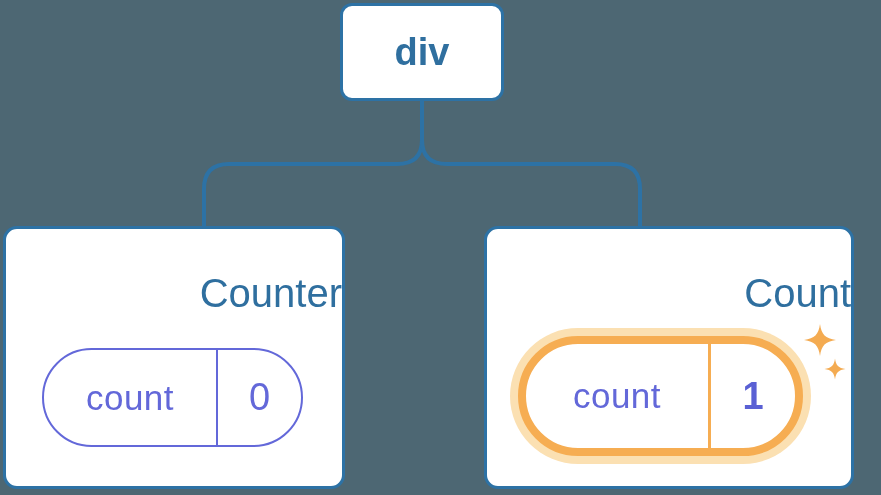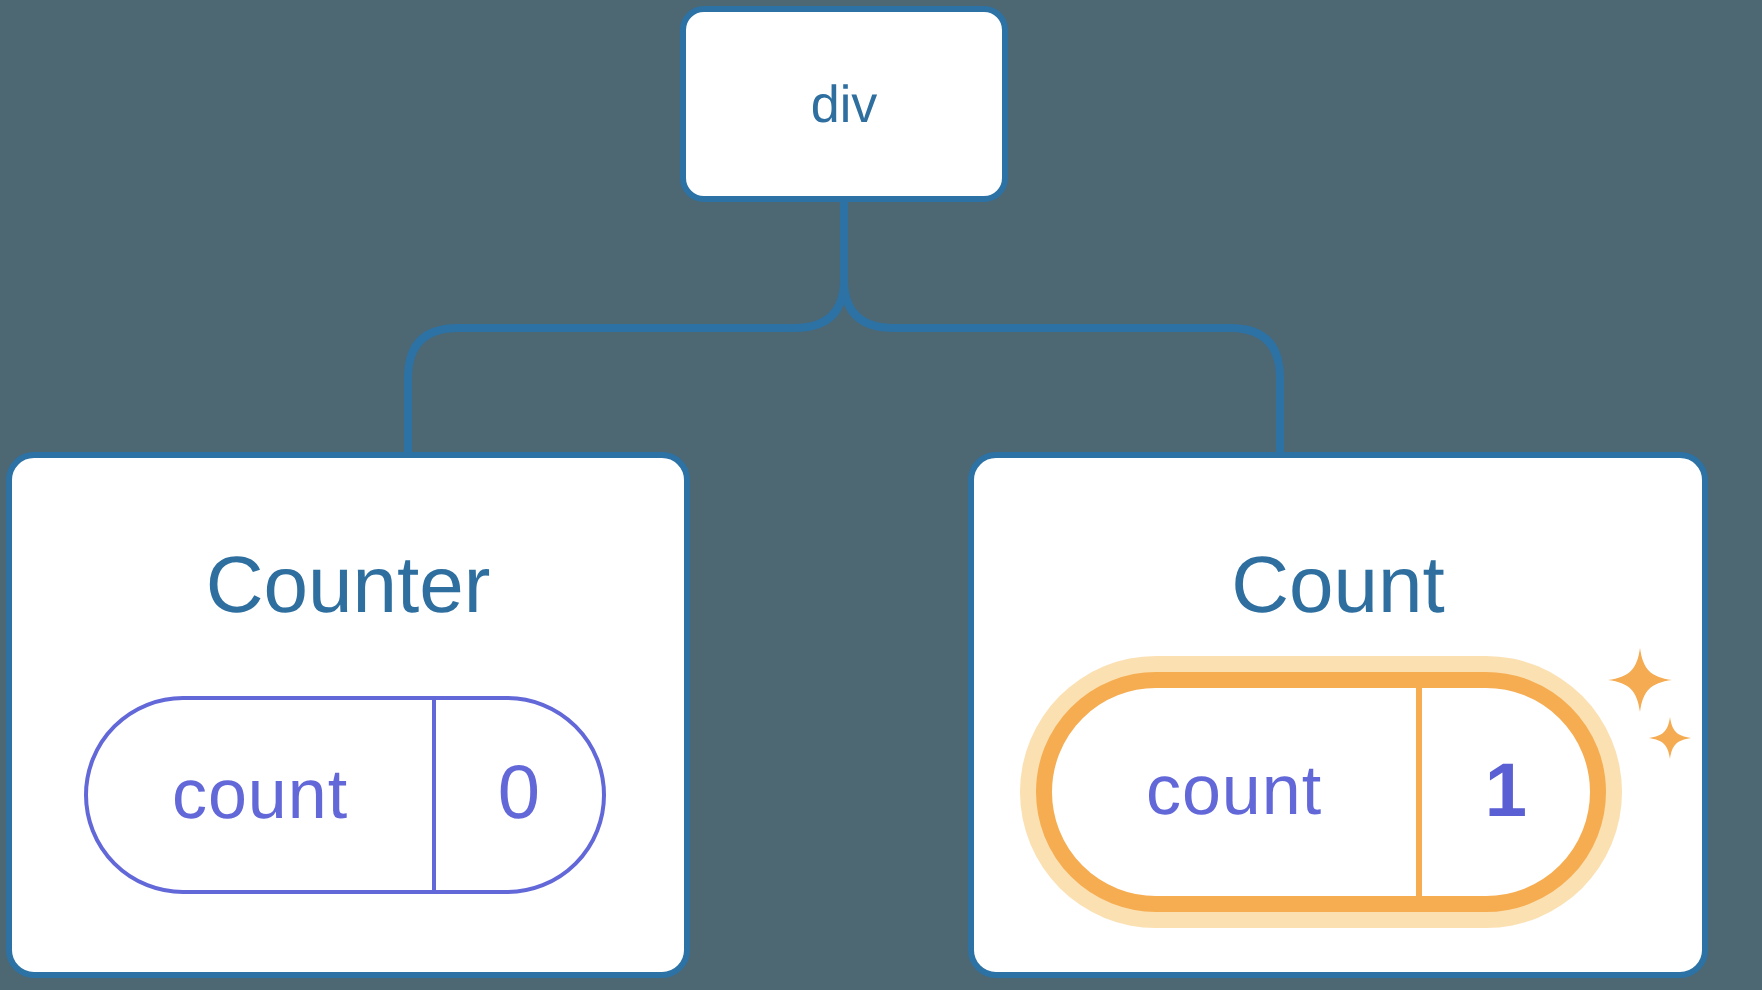--- a/index.html
+++ b/index.html
@@ -22,40 +22,40 @@
     width: 164px; height: 98px;
     background: #ffffff;
     border: 3px solid #2d72a5;
     border-radius: 12px;
     box-sizing: border-box;
     display: flex;
     align-items: center;
     justify-content: center;
   }
   .node-root-label {
-    font-size: 26px;
-    font-weight: 400;
+    font-size: 38px;
+    font-weight: 700;
     color: #2f6f9f;
   }
   .card {
     position: absolute;
     top: 226px;
     height: 263px;
     background: #ffffff;
     border: 3px solid #2d72a5;
     border-radius: 14px;
     box-sizing: border-box;
   }
   .card-left  { left: 3px;   width: 342px; }
   .card-right { left: 484px; width: 370px; }
   .card-title {
     position: absolute;
     left: 0; top: 42px;
     width: 100%;
-    text-align: center;
+    text-align: right;
     font-size: 40px;
     font-weight: 500;
     color: #2f6f9f;
     line-height: 1.1;
   }
   .pill {
     position: absolute;
     display: flex;
     align-items: stretch;
     background: #ffffff;

